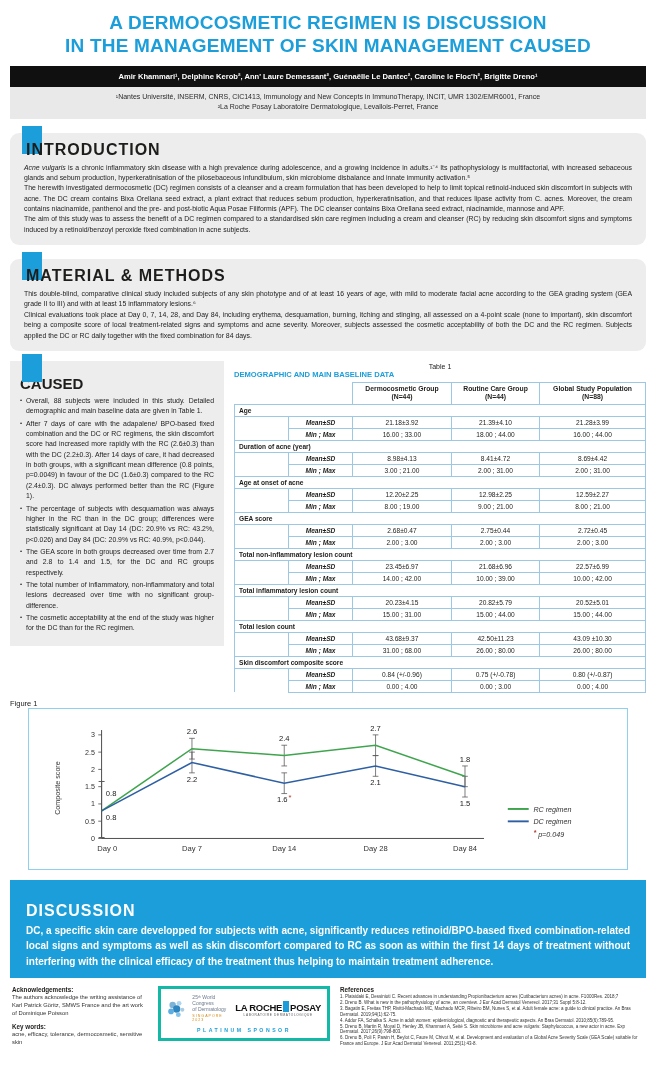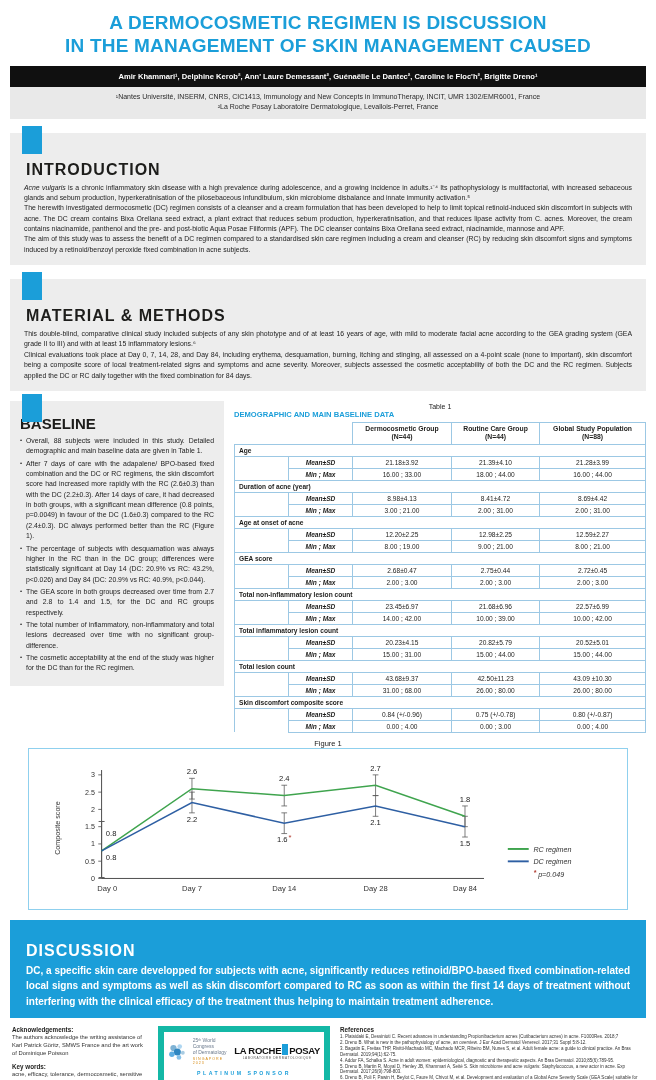--- a/index.html
+++ b/index.html
@@ -19,21 +19,22 @@
     text-align: center; font-size: 7.6px; font-weight: bold;
     padding: 6px 4px;
   }
   .affil-bar {
     margin: 0 10px; background: #e9e9e9; color: #2a2a2a;
     text-align: center; font-size: 7px; line-height: 1.5; padding: 5px 4px 6px;
   }
   
   .panel {
     position: relative; margin: 14px 10px 10px; background: #ededed;
-    padding: 28px 14px 10px;
+    padding: 8px 14px 10px;
+    border-radius: 9px;
   }
   .accent {
     position: absolute; top: -7px; left: 12px;
     width: 20px; height: 28px; background: #1b9ed9;
   }
   .panel h2 {
     position: relative; z-index: 1; font-size: 16px; letter-spacing: 1px;
     color: #1d1d1b; margin-bottom: 4px; margin-left: 2px;
   }
   .panel p {
@@ -59,40 +60,40 @@
   .table-title { text-align: left; font-size: 7.6px; font-weight: bold; color: #1b9ed9; margin-bottom: 3px; }
   table { border-collapse: collapse; width: 100%; background: #fff; font-size: 6.6px; }
   th, td { border: 1px solid #9cc8e4; padding: 2px 3px; text-align: center; vertical-align: middle; }
   thead th { font-weight: bold; white-space: pre-line; font-size: 6.8px; line-height: 1.25; }
   th.corner { border-top: none; border-left: none; width: 118px; }
   tr.section td { text-align: left; font-weight: bold; padding-left: 4px; }
   td.spacer { border-top: none; border-bottom: none; width: 54px; }
   td.stat { font-style: italic; font-weight: bold; width: 64px; }
   
   .figure-block { margin: 6px 10px 0; }
-  .figure-caption { text-align: center; font-size: 7.5px; color: #222; }
+  .figure-caption { text-align: left; font-size: 7.5px; color: #222; }
   .figure-title { text-align: center; font-size: 8px; font-weight: bold; color: #1b9ed9; margin-bottom: 3px; }
   .chart-box {
     margin: 0 18px; border: 1px solid #8fd0ee; background: #fff;
     padding: 4px 6px; display: flex; justify-content: center;
   }
   
   .discussion {
     margin: 10px 10px 8px; background: #1b9ed9; color: #ffffff;
     padding: 22px 16px 9px;
   }
   .discussion h2 { font-size: 16px; letter-spacing: 1px; margin-bottom: 3px; }
   .discussion p { font-size: 10px; font-weight: bold; line-height: 1.55; text-align: justify; }
   
   .footer { display: flex; margin: 2px 12px 0; gap: 10px; align-items: flex-start; }
   .ack-col { width: 136px; flex: 0 0 136px; }
   .ack-col h3 { font-size: 6.3px; color: #1d1d1b; margin-bottom: 1px; }
   .ack-col p { font-size: 5.8px; line-height: 1.35; color: #333; margin-bottom: 5px; }
   .logo-box {
-    width: 172px; flex: 0 0 172px; border: 6px solid #14b8a6;
+    width: 172px; flex: 0 0 172px; border: 3px solid #14b8a6;
     padding: 6px 6px 5px; display: flex; flex-direction: column; align-items: center;
   }
   .logo-row { display: flex; align-items: center; gap: 6px; }
   .congress-text { line-height: 1.15; }
   .congress-line { font-size: 5px; color: #6b7a8d; }
   .congress-sub { font-size: 3.6px; color: #d68910; letter-spacing: 1px; margin-top: 1px; }
   .lrp { text-align: center; }
   .lrp-word { font-size: 9.5px; font-weight: bold; color: #111; letter-spacing: -0.3px; white-space: nowrap; }
   .lrp-sq { display: inline-block; width: 6px; height: 11px; background: #1b9ed9; vertical-align: -1px; margin: 0 1px; }
   .lrp-sub { font-size: 3.2px; color: #555; letter-spacing: 0.6px; }
@@ -130,21 +131,21 @@
 <section class="panel">
   <div class="accent"></div>
   <h2>MATERIAL &amp; METHODS</h2>
   <p>This double-blind, comparative clinical study included subjects of any skin phototype and of at least 16 years of age, with mild to moderate facial acne according to the GEA grading system (GEA grade II to III) and with at least 15 inflammatory lesions.⁶</p>
   <p>Clinical evaluations took place at Day 0, 7, 14, 28, and Day 84, including erythema, desquamation, burning, itching and stinging, all assessed on a 4-point scale (none to important), skin discomfort being a composite score of local treatment-related signs and symptoms and acne severity. Moreover, subjects assessed the cosmetic acceptability of both the DC and the RC regimen. Subjects applied the DC or RC daily together with the fixed combination for 84 days.</p>
 </section>
 
 <div class="results-row">
   <section class="results-panel">
     <div class="accent"></div>
-    <h2>BASELINE</h2>
+    <h2>CAUSED</h2>
     <ul>
         <li>Overall, 88 subjects were included in this study. Detailed demographic and main baseline data are given in Table 1.</li>
         <li>After 7 days of care with the adapalene/ BPO-based fixed combination and the DC or RC regimens, the skin discomfort score had increased more rapidly with the RC (2.6±0.3) than with the DC (2.2±0.3). After 14 days of care, it had decreased in both groups, with a significant mean difference (0.8 points, p=0.0049) in favour of the DC (1.6±0.3) compared to the RC (2.4±0.3). DC always performed better than the RC (Figure 1).</li>
         <li>The percentage of subjects with desquamation was always higher in the RC than in the DC group; differences were statistically significant at Day 14 (DC: 20.9% vs RC: 43.2%, p&lt;0.026) and Day 84 (DC: 20.9% vs RC: 40.9%, p&lt;0.044).</li>
         <li>The GEA score in both groups decreased over time from 2.7 and 2.8 to 1.4 and 1.5, for the DC and RC groups respectively.</li>
         <li>The total number of inflammatory, non-inflammatory and total lesions decreased over time with no significant group-difference.</li>
         <li>The cosmetic acceptability at the end of the study was higher for the DC than for the RC regimen.</li>
       </ul>
   </section>
 

